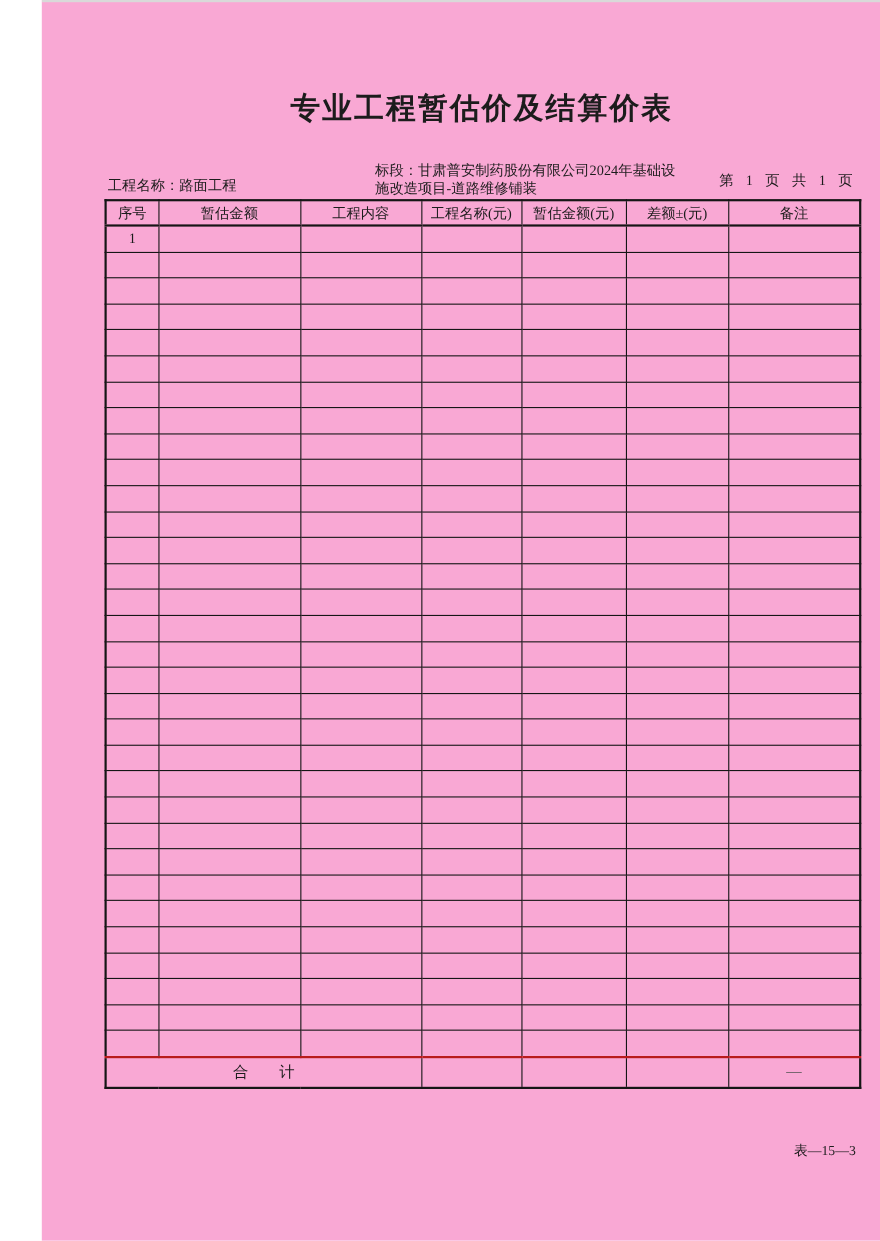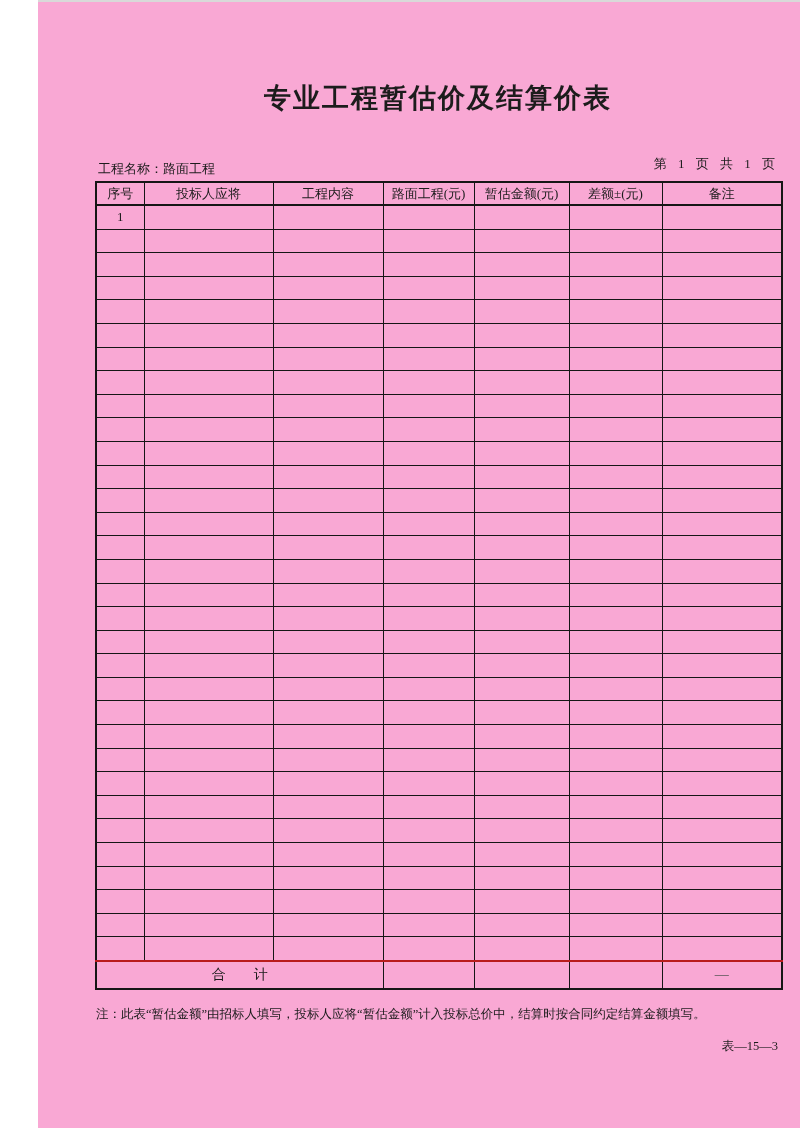--- a/index.html
+++ b/index.html
@@ -118,39 +118,43 @@
 </head>
 <body>
 
 <div class="page">
   <div class="page-top-edge"></div>
 
   <div class="doc-title">专业工程暂估价及结算价表</div>
 
   <div class="meta">
     <div class="meta-project">工程名称：路面工程</div>
+    <div class="meta-section">
+      <span>标段：甘肃普安制药股份有限公司2024年基础设</span>
+      <span>施改造项目-道路维修铺装</span>
+    </div>
     <div class="meta-page">第 1 页 共 1 页</div>
   </div>
 
   <table class="price-table">
     <colgroup>
         <col style="width: 48px;">
         <col style="width: 129px;">
         <col style="width: 110px;">
         <col style="width: 91px;">
         <col style="width: 95px;">
         <col style="width: 93px;">
         <col style="width: 120px;">
       </colgroup>
     <thead>
         <tr>
           <th>序号</th>
-          <th>投标人应将</th>
+          <th>暂估金额</th>
           <th>工程内容</th>
-          <th>路面工程(元)</th>
+          <th>工程名称(元)</th>
           <th>暂估金额(元)</th>
           <th>差额±(元)</th>
           <th>备注</th>
         </tr>
       </thead>
     <tbody>
         <tr>
           <td>1</td>
           <td></td>
           <td></td>
@@ -443,16 +447,15 @@
         <tr>
           <td colspan="3">合　　计</td>
           <td></td>
           <td></td>
           <td></td>
           <td class="total-remark">—</td>
         </tr>
       </tfoot>
   </table>
 
-  <div class="footnote">注：此表“暂估金额”由招标人填写，投标人应将“暂估金额”计入投标总价中，结算时按合同约定结算金额填写。</div>
 
   <div class="form-number">表—15—3</div>
 </div>
 
 </body></html>

